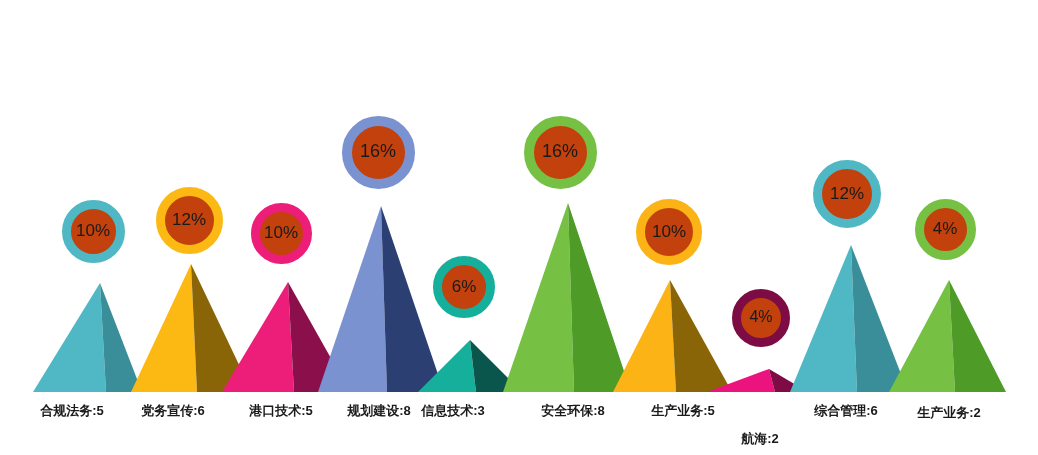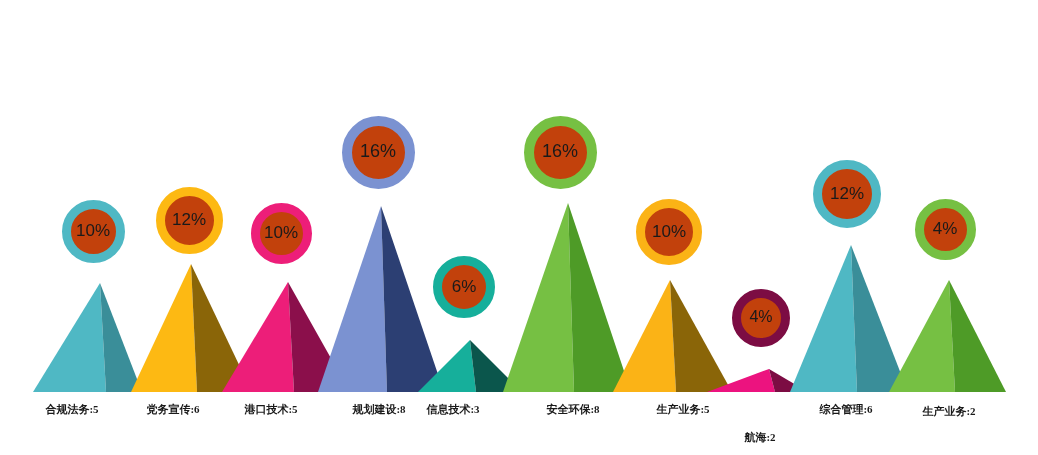--- a/index.html
+++ b/index.html
@@ -39,25 +39,25 @@
   }
   .pct-bubble .pct-text {
     display: block;
     line-height: 1;
     transform: translateY(-1px);
   }
   .cat-label {
     position: absolute;
     white-space: nowrap;
     color: #1a1a1a;
-    font-size: 11px;
+    font-size: 13px;
     font-weight: bold;
     letter-spacing: 0px;
     transform: translateX(-50%);
-    font-family: Liberation Serif, serif;
+    font-family: Liberation Sans, sans-serif;
   }
 </style>
 </head>
 <body>
 
 <div id="chart-root">
 
   <svg id="mountains-layer" viewBox="0 0 1038 455" width="1038" height="455" xmlns="http://www.w3.org/2000/svg" aria-hidden="true">
       <g>
         <polygon points="33,392 100,283 106,392" fill="#4FB8C4"></polygon>
@@ -130,21 +130,21 @@
         <span class="pct-text">12%</span>
       </div>
       <div class="pct-bubble" style="left: 914.5px; top: 198.5px; width: 61px; height: 61px; border: 9px solid rgb(118, 192, 67); font-size: 17px;">
         <span class="pct-text">4%</span>
       </div>
     </div>
 
   <div id="labels-layer">
       <div class="cat-label" style="left: 72px; top: 402px;">合规法务:5</div>
       <div class="cat-label" style="left: 173px; top: 402px;">党务宣传:6</div>
-      <div class="cat-label" style="left: 271px; top: 402px;">港口技术:5</div>
+      <div class="cat-label" style="left: 281px; top: 402px;">港口技术:5</div>
       <div class="cat-label" style="left: 379px; top: 402px;">规划建设:8</div>
       <div class="cat-label" style="left: 453px; top: 402px;">信息技术:3</div>
       <div class="cat-label" style="left: 573px; top: 402px;">安全环保:8</div>
       <div class="cat-label" style="left: 663px; top: 402px; margin-left: 20px;">生产业务:5</div>
       <div class="cat-label" style="left: 760px; top: 402px; margin-top: 28px;">航海:2</div>
       <div class="cat-label" style="left: 846px; top: 402px;">综合管理:6</div>
       <div class="cat-label" style="left: 949px; top: 404px;">生产业务:2</div>
     </div>
 
 </div>

